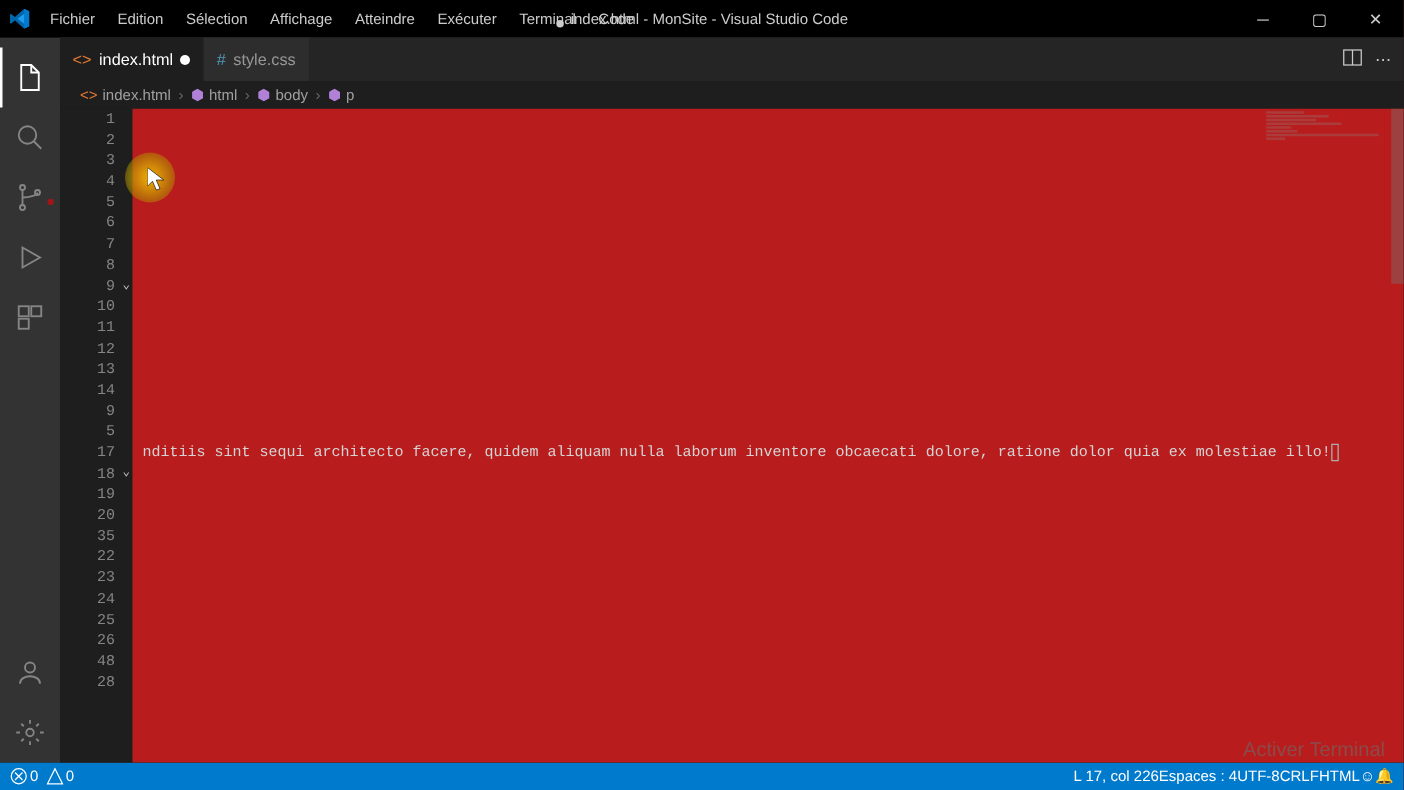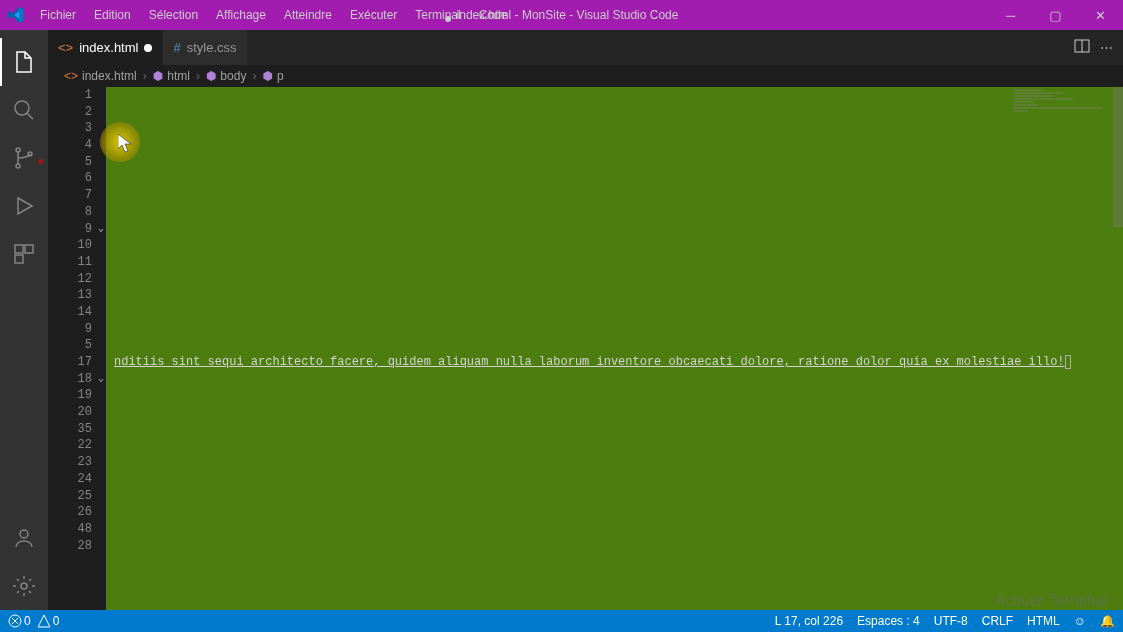--- a/index.html
+++ b/index.html
@@ -8,21 +8,21 @@
       background: #1e1e1e;
       font-family: "Segoe UI", sans-serif;
       font-size: 13px;
       color: #cccccc;
       overflow: hidden;
       position: relative;
     }
     
     .titlebar {
       height: 30px;
-      background: #a21caf;
+      background: #000000;
       display: flex;
       align-items: center;
       padding: 0 8px;
       position: relative;
     }
     .titlebar .logo {
       width: 16px; height: 16px; margin-right: 8px;
     }
     .menu {
       display: flex;
@@ -163,24 +163,23 @@
     .fold-arrow {
       position: absolute;
       right: -12px;
       top: 0;
       color: #c5c5c5;
       font-size: 10px;
     }
     .code-content {
       flex: 1;
       color: #d4d4d4;
-      background: #4d7c0f;
+      background: #b91c1c;
       white-space: pre;
       overflow: hidden;
-      text-decoration: underline;
     }
     .code-line { height: 16.7px; line-height: 16.7px; padding-left: 8px; }
     .cursor-pos {
       display: inline-block;
       border: 1px solid #aeafad;
       width: 6px;
       height: 14px;
       vertical-align: middle;
     }
 
@@ -234,21 +233,21 @@
     .statusbar {
       height: 22px;
       background: #007acc;
       display: flex;
       align-items: center;
       color: #ffffff;
       font-size: 12px;
       padding: 0 8px;
     }
     .status-left { display: flex; align-items: center; gap: 6px; }
-    .status-right { margin-left: auto; display: flex; align-items: center; gap: 14px; }
+    .status-right { margin-left: auto; display: flex; align-items: center; gap: 0; }
     .status-item { display: flex; align-items: center; gap: 2px; cursor: pointer; }
 
     .watermark {
       position: absolute;
       bottom: 22px;
       right: 15px;
       color: #6b6b6b;
       font-size: 16px;
       opacity: 0.6;
       pointer-events: none;

